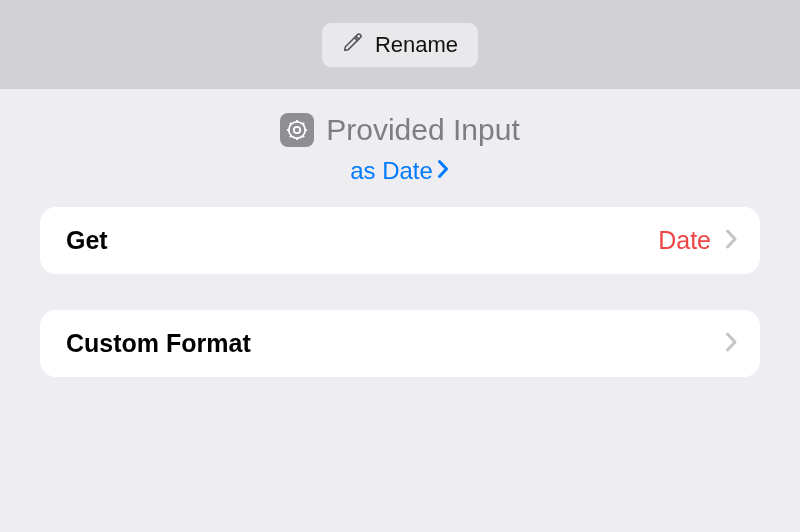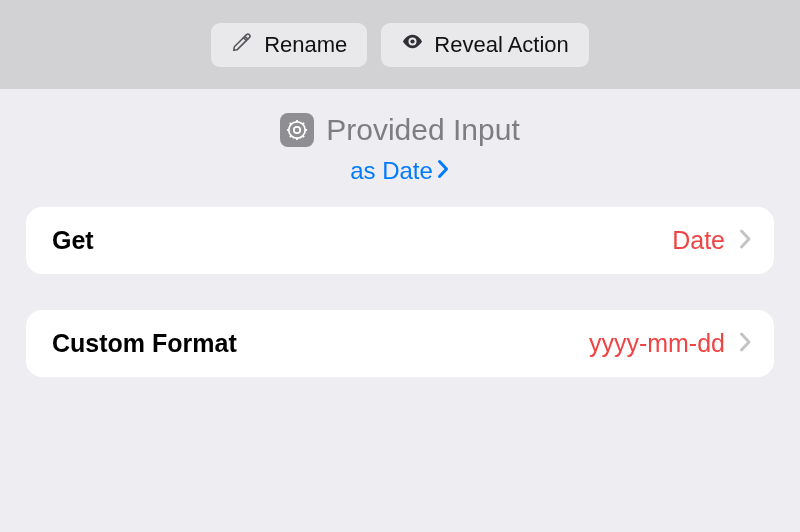--- a/index.html
+++ b/index.html
@@ -78,21 +78,21 @@
       color: #007aff;
       font-size: 24px;
       font-weight: 500;
       cursor: pointer;
     }
     .header-link svg {
       width: 13px;
       height: 20px;
     }
     .content {
-      padding: 0 26px;
+      padding: 0 40px;
       border-radius: 15px;
     }
     .card {
       background: #fff;
       border-radius: 16px;
       overflow: hidden;
       margin-bottom: 36px;
     }
     .row {
       display: flex;
@@ -130,29 +130,20 @@
 <div class="toolbar">
   <button class="toolbar-btn">
     <span>
       <svg viewBox="0 0 24 24" fill="none" stroke="#53535a" stroke-width="1.6" stroke-linecap="round" stroke-linejoin="round">
         <path d="M3.5 17.5 L14.5 6.5 L17.5 9.5 L6.5 20.5 L2.8 21.2 L3.5 17.5 Z"></path>
         <path d="M14.5 6.5 L16.2 4.8 C17 4 18.3 4 19.1 4.8 L19.2 4.9 C20 5.7 20 7 19.2 7.8 L17.5 9.5"></path>
         <line x1="13" y1="8" x2="16" y2="11"></line>
       </svg>
     </span>
     <span>Rename</span>
-  </button>
-  <button class="toolbar-btn">
-    <span>
-      <svg viewBox="0 0 24 24" fill="#2f2f35">
-        <path d="M12 5 C6 5 2 12 2 12 s4 7 10 7 s10-7 10-7 S18 5 12 5 Z M12 16.2 a4.2 4.2 0 1 1 0-8.4 a4.2 4.2 0 0 1 0 8.4 Z"></path>
-        <circle cx="12" cy="12" r="2.2" fill="#2f2f35"></circle>
-      </svg>
-    </span>
-    <span>Reveal Action</span>
   </button>
 </div>
 
 <div class="header">
   <div class="header-top">
     <div class="gear-box">
       <svg viewBox="0 0 24 24" fill="none" stroke="#fff" stroke-width="1.8">
         <circle cx="12" cy="12" r="3.2"></circle>
         <circle cx="12" cy="12" r="8.2"></circle>
         <line x1="12" y1="3.8" x2="12" y2="1.9"></line>
@@ -190,21 +181,20 @@
           </svg>
         </span>
       </div>
     </div>
   </div>
 
   <div class="card">
     <div class="row">
       <div class="row-label">Custom Format</div>
       <div class="row-right">
-        <div class="row-value">yyyy-mm-dd</div>
         <span class="chevron">
           <svg viewBox="0 0 12 22" fill="none" stroke="#c4c4c7" stroke-width="3" stroke-linecap="round" stroke-linejoin="round">
             <polyline points="2,3 9.5,11 2,19"></polyline>
           </svg>
         </span>
       </div>
     </div>
   </div>
 
 </div>

